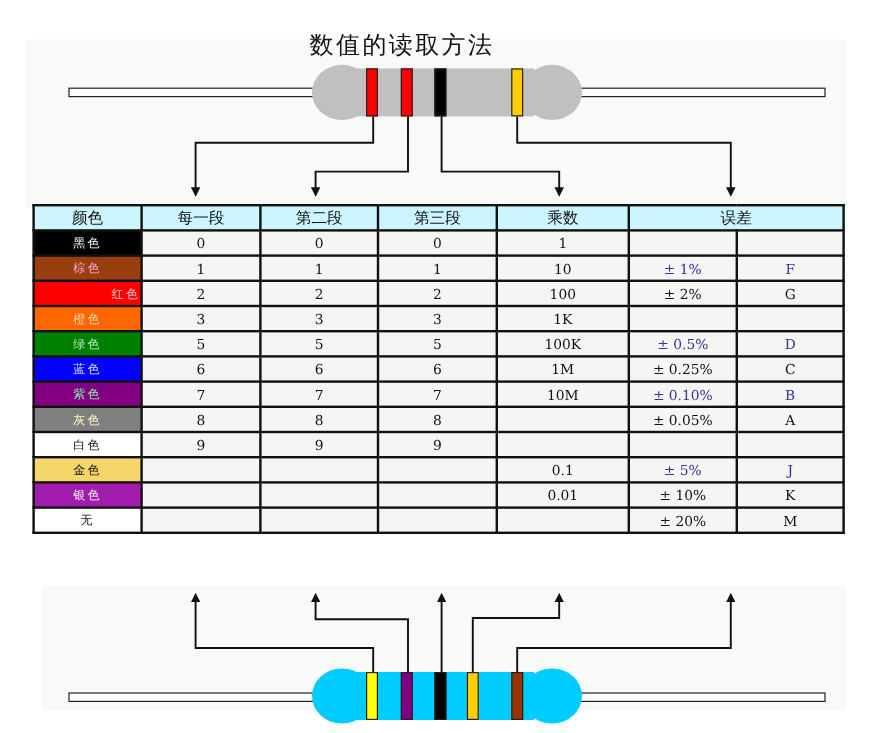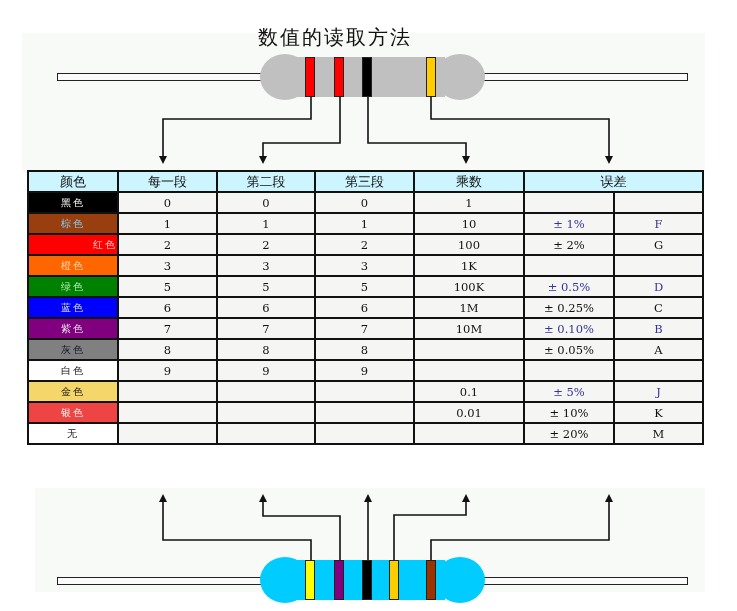--- a/index.html
+++ b/index.html
@@ -104,21 +104,21 @@
       <tr>
         <td class="color-name" style="background: rgb(0, 0, 0); color: rgb(255, 255, 255);">黑色</td>
         <td>0</td>
         <td>0</td>
         <td>0</td>
         <td>1</td>
         <td></td>
         <td></td>
       </tr>
       <tr>
-        <td class="color-name" style="background: rgb(153, 63, 15); color: #7dd3fc;">棕色</td>
+        <td class="color-name" style="background: rgb(153, 63, 15); color: #f9a8d4;">棕色</td>
         <td>1</td>
         <td>1</td>
         <td>1</td>
         <td>10</td>
         <td class="blue">± 1%</td>
         <td class="blue">F</td>
       </tr>
       <tr>
         <td class="color-name" style="background: rgb(255, 0, 0); color: rgb(255, 208, 208); text-align: right;">红色</td>
         <td>2</td>
@@ -149,30 +149,30 @@
       <tr>
         <td class="color-name" style="background: rgb(0, 0, 255); color: rgb(216, 224, 255);">蓝色</td>
         <td>6</td>
         <td>6</td>
         <td>6</td>
         <td>1M</td>
         <td>± 0.25%</td>
         <td>C</td>
       </tr>
       <tr>
-        <td class="color-name" style="background: rgb(128, 0, 128); color: #e5e5e5;">紫色</td>
+        <td class="color-name" style="background: rgb(128, 0, 128); color: #86efac;">紫色</td>
         <td>7</td>
         <td>7</td>
         <td>7</td>
         <td>10M</td>
         <td class="blue">± 0.10%</td>
         <td class="blue">B</td>
       </tr>
       <tr>
-        <td class="color-name" style="background: rgb(128, 128, 128); color: #0f172a;">灰色</td>
+        <td class="color-name" style="background: rgb(128, 128, 128); color: #fef9c3;">灰色</td>
         <td>8</td>
         <td>8</td>
         <td>8</td>
         <td></td>
         <td>± 0.05%</td>
         <td>A</td>
       </tr>
       <tr>
         <td class="color-name" style="background: rgb(255, 255, 255); color: rgb(17, 17, 17);">白色</td>
         <td>9</td>
@@ -185,21 +185,21 @@
       <tr>
         <td class="color-name" style="background: rgb(245, 214, 107); color: rgb(17, 17, 17);">金色</td>
         <td></td>
         <td></td>
         <td></td>
         <td>0.1</td>
         <td class="blue">± 5%</td>
         <td class="blue">J</td>
       </tr>
       <tr>
-        <td class="color-name" style="background: #ef4444; color: rgb(244, 244, 244);">银色</td>
+        <td class="color-name" style="background: #a21caf; color: rgb(244, 244, 244);">银色</td>
         <td></td>
         <td></td>
         <td></td>
         <td>0.01</td>
         <td>± 10%</td>
         <td>K</td>
       </tr>
       <tr>
         <td class="color-name" style="background: rgb(255, 255, 255); color: rgb(17, 17, 17);">无</td>
         <td></td>

